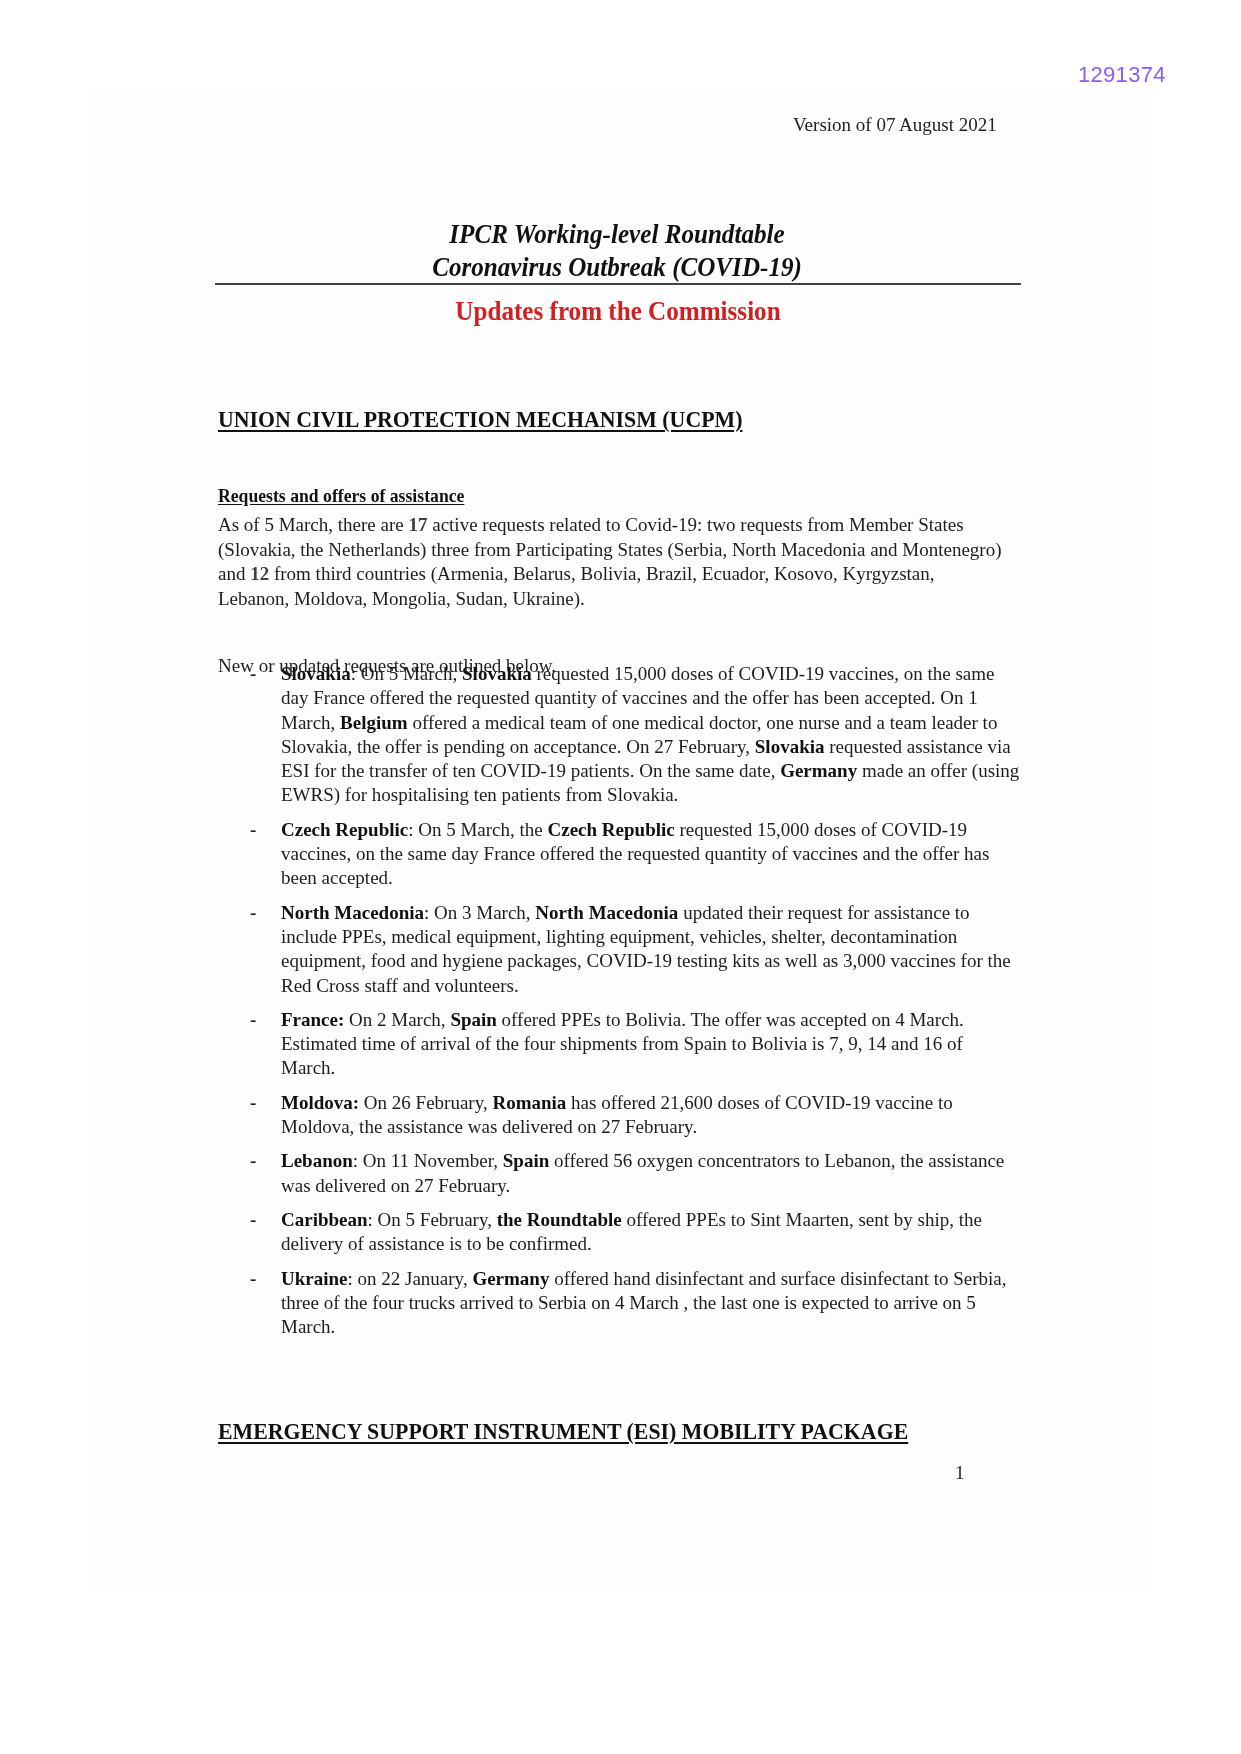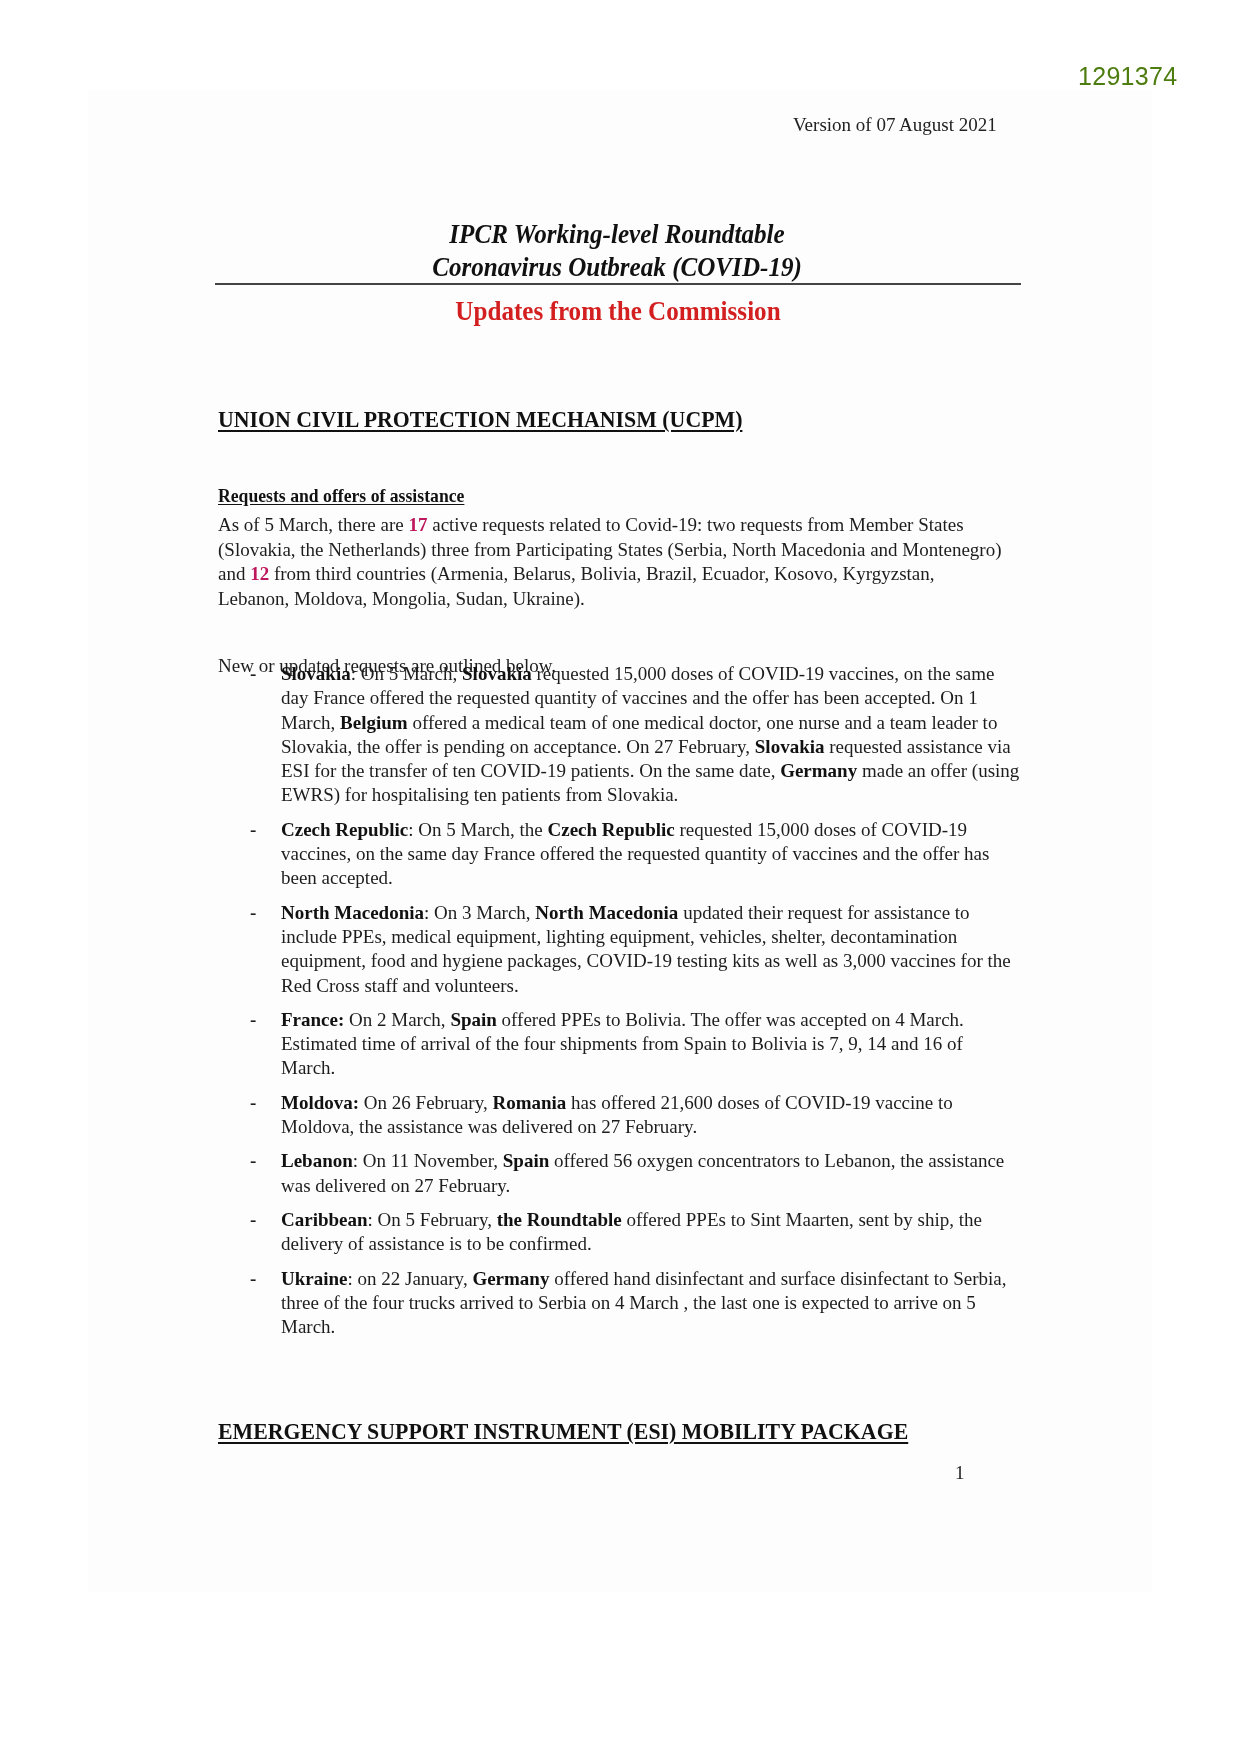--- a/index.html
+++ b/index.html
@@ -13,22 +13,22 @@
       position: relative;
       overflow: hidden;
       font-family: "Liberation Serif", "DejaVu Serif", serif;
       color: #1a1a1a;
     }
     .doc-id {
       position: absolute;
       top: 62px;
       left: 1078px;
       font-family: "Liberation Sans", "DejaVu Sans", sans-serif;
-      font-size: 25px;
-      color: #4d7c0f;
+      font-size: 22px;
+      color: #8b5cf6;
       letter-spacing: 0.3px;
     }
     .scan-area {
       position: absolute;
       left: 88px;
       top: 90px;
       width: 1064px;
       height: 1502px;
       background: #fdfdfd;
     }
@@ -100,21 +100,21 @@
       transform: scaleX(0.93);
     }
     .para {
       position: absolute;
       left: 218px;
       width: 790px;
       font-size: 19px;
       line-height: 24.5px;
       color: #1d1d1d;
     }
-    .para b { color: #be185d; }
+    .para b { color: #404040; }
     .item-list {
       position: absolute;
       top: 662px;
       left: 250px;
       width: 770px;
       margin: 0;
       padding: 0;
       list-style: none;
     }
     .item {

